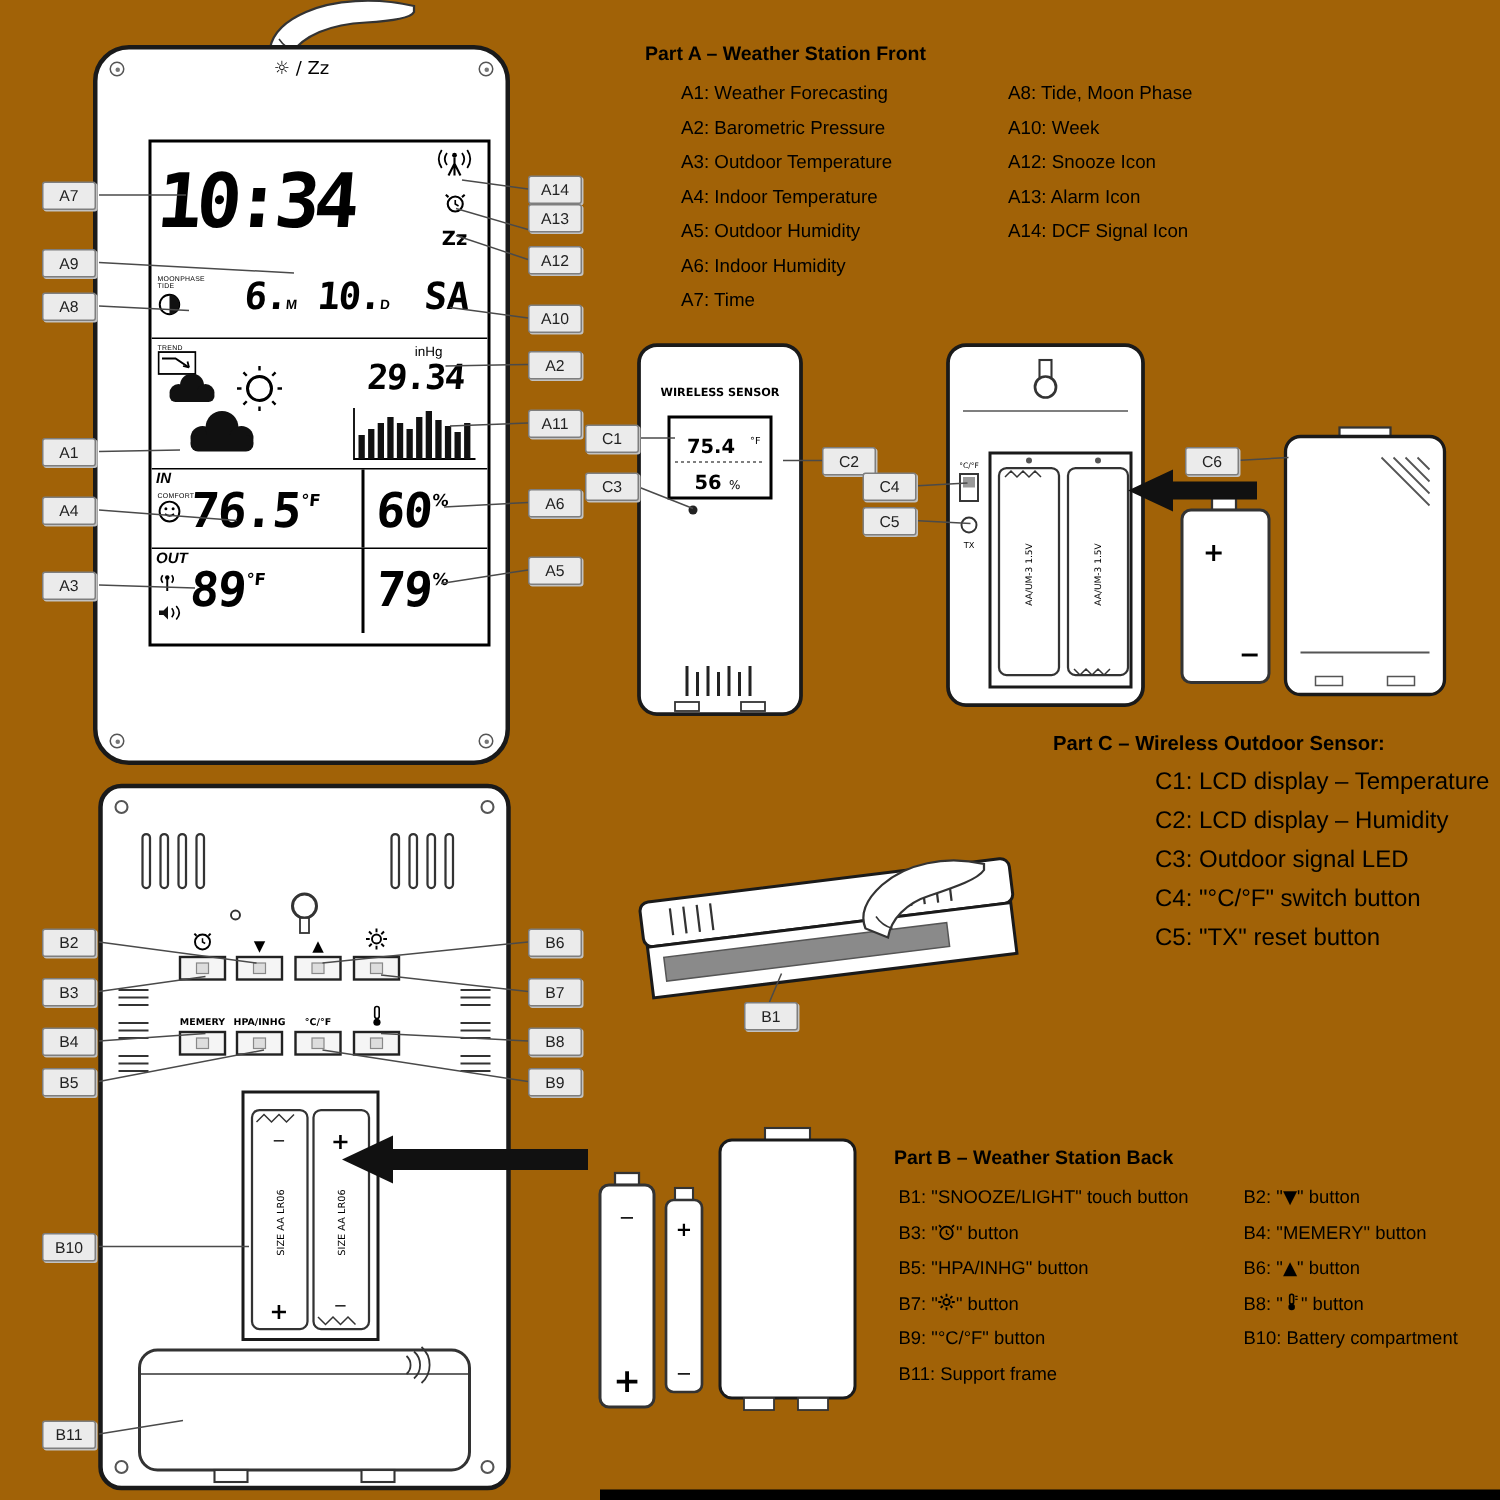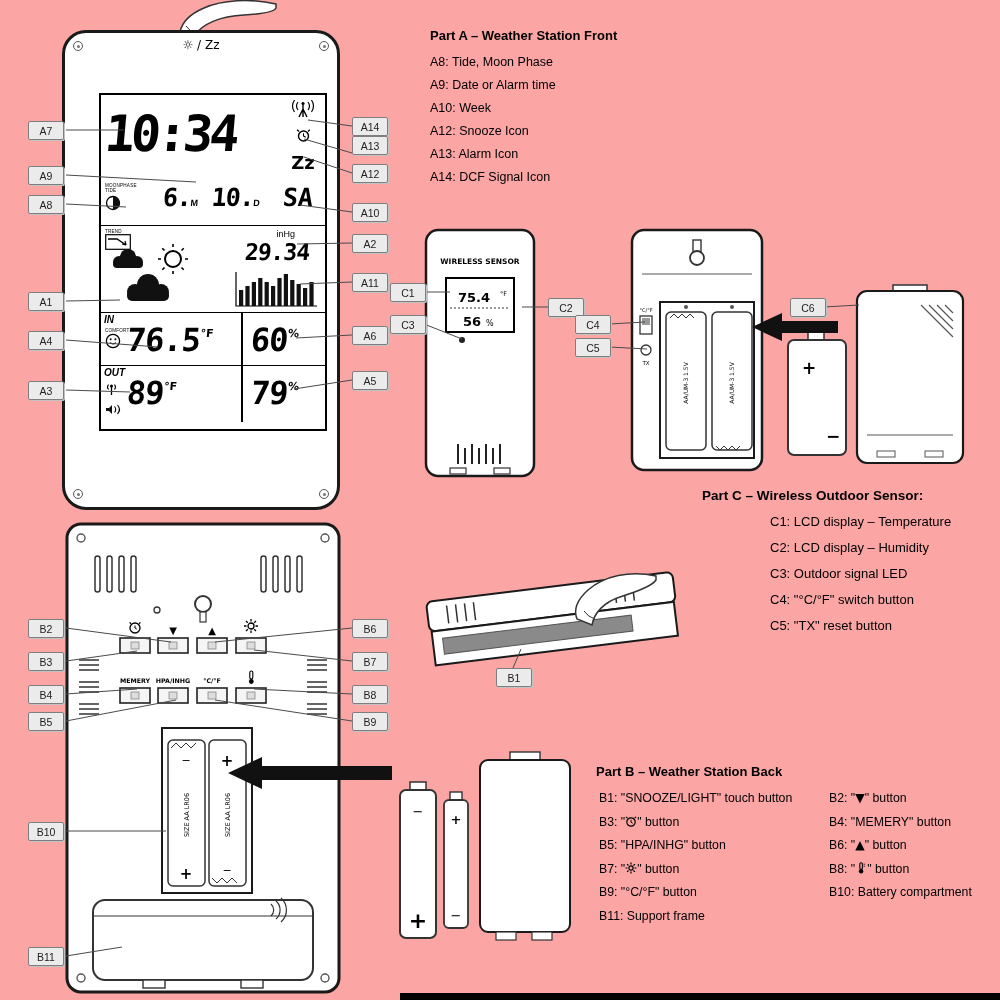--- a/index.html
+++ b/index.html
@@ -1,57 +1,57 @@
 <!DOCTYPE html>
 <html><head>
 <meta charset="utf-8">
 <style>
   html,body{margin:0;padding:0;background:#fff;}
   body{font-family:"Liberation Sans",sans-serif;color:#000;}
-  #page{position:relative;width:1000px;height:1000px;background:#fca5a5;overflow:hidden;}
+  #page{position:relative;width:1000px;height:1000px;background:#a16207;overflow:hidden;}
   svg text{font-family:"DejaVu Sans","Liberation Sans",sans-serif;fill:#000;}
   .glyph{font-family:"DejaVu Sans",sans-serif;}
 
   
   .callout{position:absolute;width:34px;height:17px;background:#ebebeb;border:1px solid #7e7e7e;
     box-shadow:1px 1px 0 #c2c2c2;display:flex;align-items:center;justify-content:center;
     font-size:10.5px;color:#222;z-index:60;border-radius:2px;}
 
   
   .list-title{font-weight:bold;font-size:13px;white-space:nowrap;}
   .li{white-space:nowrap;font-size:12.5px;}
   .parta{position:absolute;left:430px;top:28px;width:565px;z-index:5;}
   .parta .cols{display:flex;margin-top:8px;}
   .parta .col1{width:242px;padding-left:24px;box-sizing:border-box;}
   .parta .li{line-height:23px;}
   .partc{position:absolute;left:702px;top:488px;width:292px;z-index:5;}
   .partc .list-title{font-size:13.5px;}
   .partc .items{margin-top:6px;padding-left:68px;}
-  .partc .li{line-height:26px;font-size:13px;}
+  .partc .li{line-height:26px;font-size:16px;}
   .partb{position:absolute;left:596px;top:764px;width:400px;z-index:5;}
   .partb .cols{display:flex;margin-top:8px;}
   .partb .col1{width:233px;padding-left:3px;box-sizing:border-box;}
   .partb .li{line-height:23.5px;font-size:12.3px;}
   .partb b{font-weight:normal;}
   .mini-icon{vertical-align:-1px;}
 
   
   .device-front{position:absolute;left:62px;top:30px;width:272px;height:474px;background:#fff;
     border:3px solid #1a1a1a;border-radius:24px;z-index:10;}
   .screw{position:absolute;width:8px;height:8px;border:1.5px solid #555;border-radius:50%;background:#fff;}
   .screw i{position:absolute;left:2.5px;top:2.5px;width:3px;height:3px;background:#777;border-radius:50%;}
   .snooze-label{position:absolute;top:5px;left:0;width:100%;text-align:center;font-size:12px;}
 
   .lcd{position:absolute;left:34px;top:60px;width:224px;height:334px;border:2.5px solid #000;background:#fff;box-sizing:content-box;overflow:hidden;}
   .lcd-row{position:relative;}
   .row-time{height:86px;}
   .seg{font-family:"DejaVu Sans Mono",monospace;font-weight:700;transform:skewX(-5deg);}
   .time{position:absolute;left:4px;top:4px;font-size:50px;line-height:1.4;letter-spacing:-4px;}
   .icon-col{position:absolute;right:2px;top:4px;width:40px;display:flex;flex-direction:column;align-items:center;gap:9px;}
-  .zz{font-size:18px;font-weight:bold;}
+  .zz{font-size:13px;font-weight:bold;}
   .row-date{height:44px;}
   .tiny{font-size:4.6px;letter-spacing:.2px;}
   .moonblock{position:absolute;left:4px;top:2px;width:40px;}
   .datedigits{position:absolute;left:62px;top:2px;font-size:25px;letter-spacing:-1px;}
   .datedigits .sub{font-size:9px;font-family:"Liberation Sans",sans-serif;}
   .weekday{position:absolute;right:12px;top:2px;font-size:25px;}
   .row-forecast{height:86px;border-top:1.5px solid #000;}
   .trendblock{position:absolute;left:4px;top:3px;}
   .inhg{position:absolute;right:30px;top:3px;font-size:9px;}
   .pressure{position:absolute;right:16px;top:13px;font-size:23px;letter-spacing:-1px;}
@@ -73,23 +73,31 @@
   .page-edge{position:absolute;left:400px;top:993px;width:600px;height:7px;background:#000;z-index:70;}
 </style>
 </head>
 <body>
 
 <div id="page">
 
   <div class="parta">
     <div class="list-title">Part A – Weather Station Front</div>
     <div class="cols">
+      <div class="col1">
+        <div class="li">A1: Weather Forecasting</div>
+        <div class="li">A2: Barometric Pressure</div>
+        <div class="li">A3: Outdoor Temperature</div>
+        <div class="li">A4: Indoor Temperature</div>
+        <div class="li">A5: Outdoor Humidity</div>
+        <div class="li">A6: Indoor Humidity</div>
+        <div class="li">A7: Time</div>
+      </div>
       <div class="col2">
         <div class="li">A8: Tide, Moon Phase</div>
-        <div class="li">A9: Date or Alarm time</div>
         <div class="li">A10: Week</div>
         <div class="li">A12: Snooze Icon</div>
         <div class="li">A13: Alarm Icon</div>
         <div class="li">A14: DCF Signal Icon</div>
       </div>
     </div>
   </div>
 
   <div class="partc">
     <div class="list-title">Part C – Wireless Outdoor Sensor:</div>

